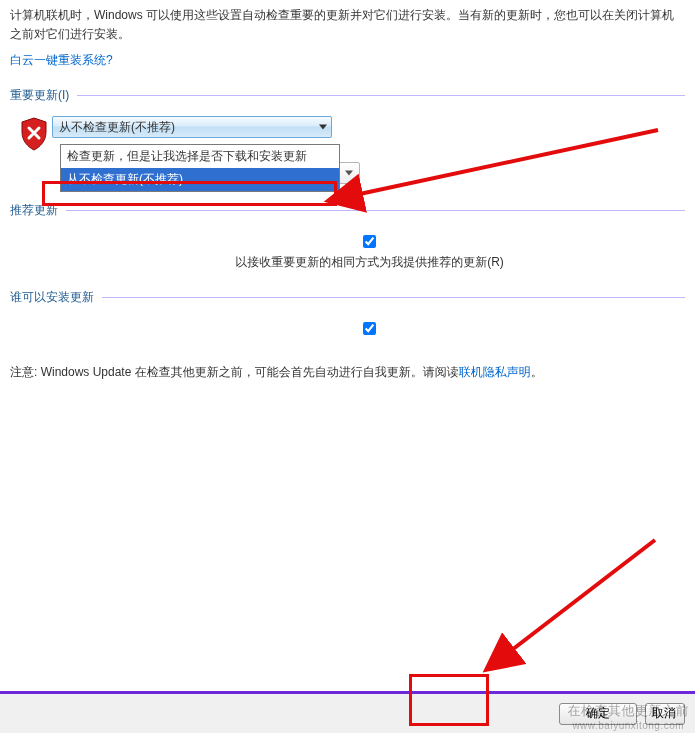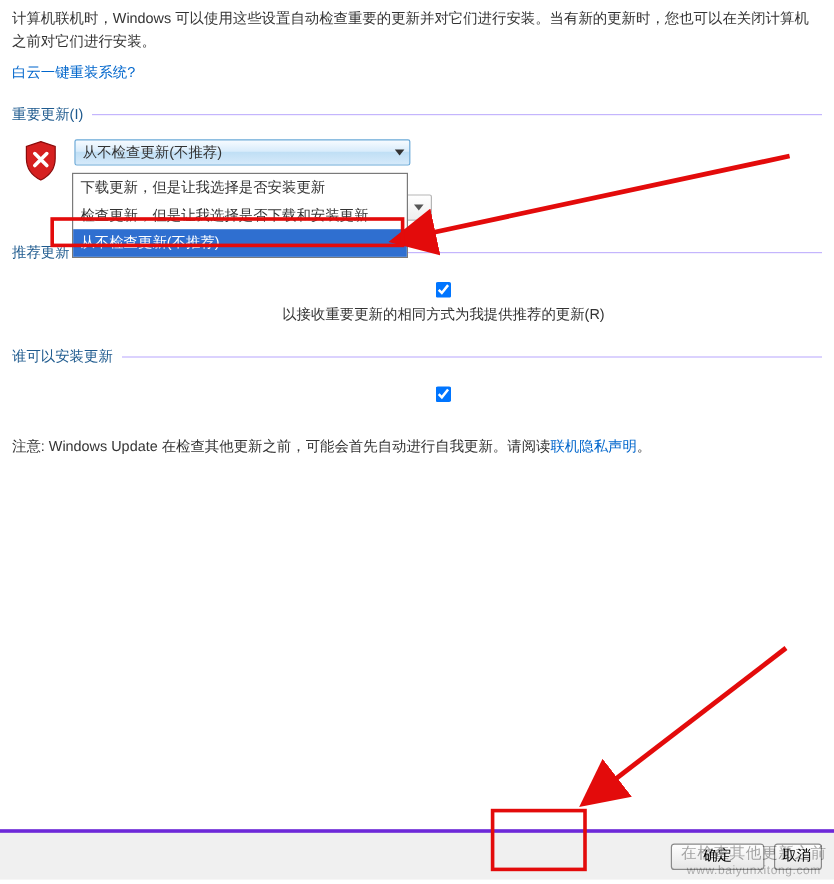--- a/index.html
+++ b/index.html
@@ -26,21 +26,21 @@
     legend {
       color: #1e5a8e;
       font-size: 12px;
       padding-right: 8px;
       margin-left: 0;
     }
     
     .shield-row {
       display: flex;
       align-items: flex-start;
-      gap: 12px;
+      gap: 2px;
       position: relative;
     }
     .shield-icon {
       width: 32px;
       height: 36px;
       flex-shrink: 0;
       margin-left: 8px;
     }
     
     .combo {
@@ -196,21 +196,20 @@
       </svg>
     </span>
     <div>
       <div class="combo">
         <span>从不检查更新(不推荐)</span>
         <span class="combo-arrow"></span>
       </div>
     </div>
 
     <div class="dropdown-list">
-      <div class="opt">下载更新，但是让我选择是否安装更新</div>
       <div class="opt">检查更新，但是让我选择是否下载和安装更新</div>
       <div class="opt selected">从不检查更新(不推荐)</div>
     </div>
   </div>
   <div class="secondary-combo"></div>
 </fieldset>
 
 <fieldset>
   <legend>推荐更新</legend>
   <div class="checkbox-row section">

